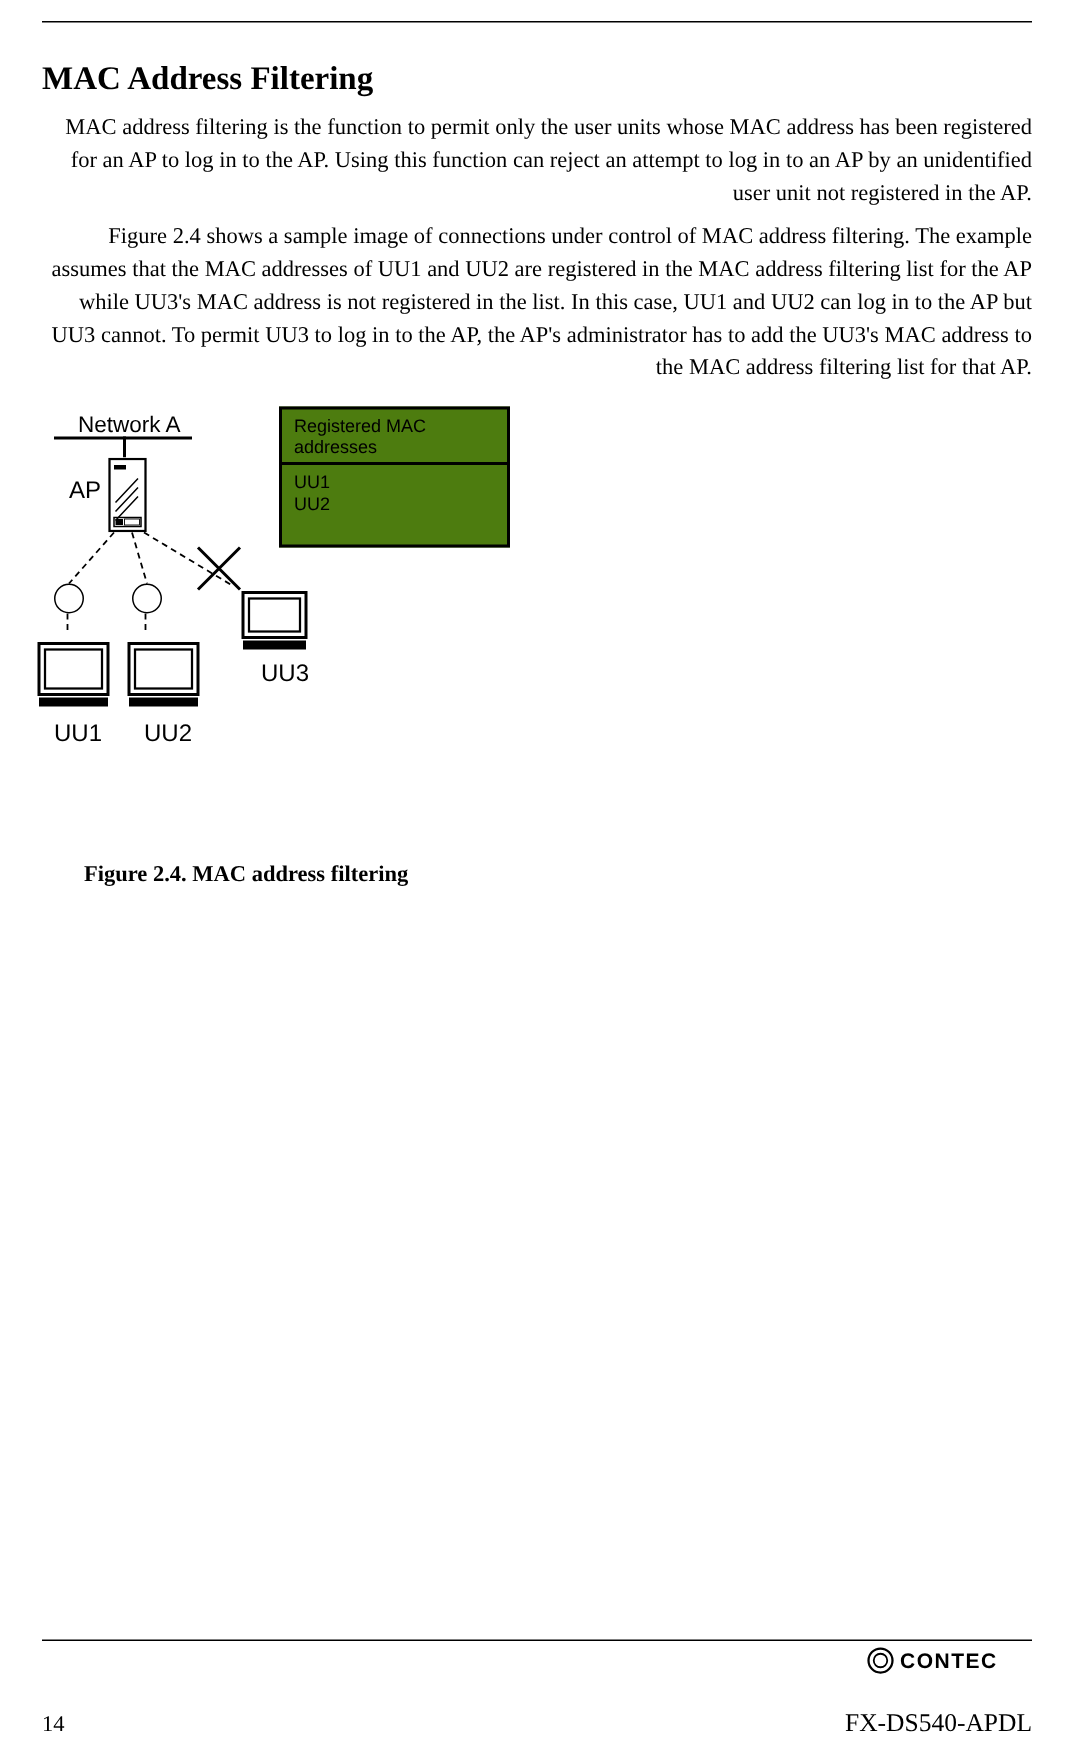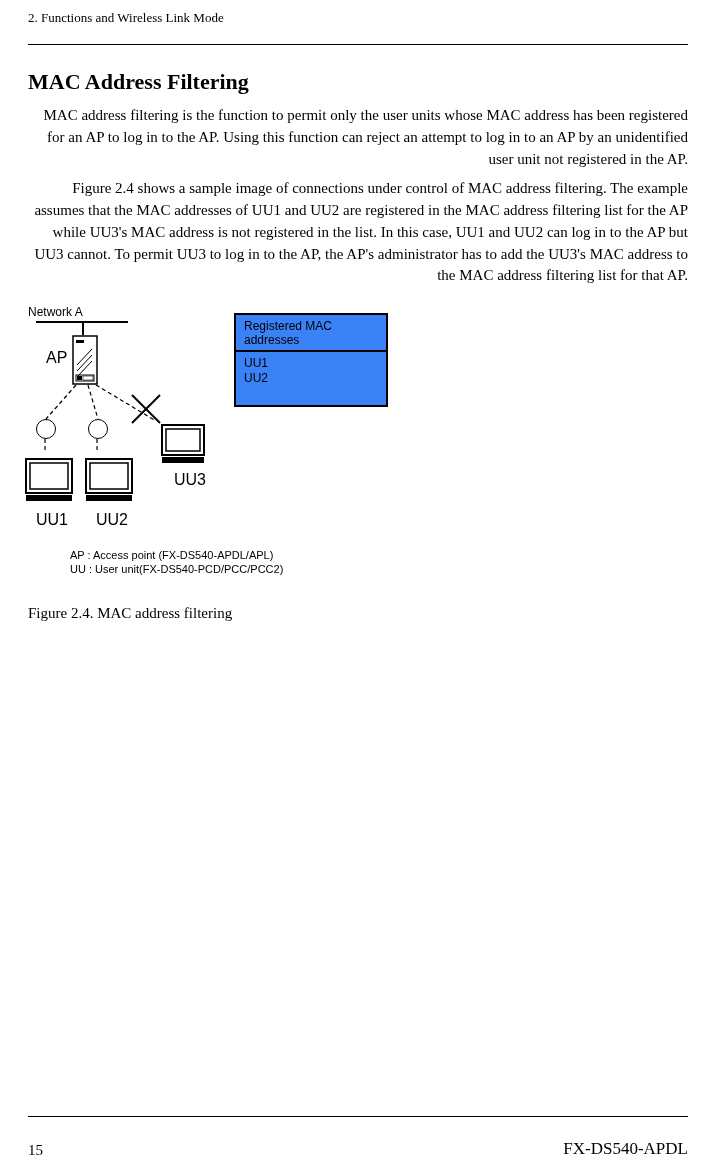--- a/index.html
+++ b/index.html
@@ -33,37 +33,38 @@
       margin: 0 0 10px 0;
     }
     p.body {
       font-size: 15px;
       line-height: 1.45;
       margin: 0 0 8px 0;
       text-align: right;
     }
     .figure-caption {
       font-size: 15px;
-      font-weight: normal;
+      font-weight: bold;
       margin-top: 14px;
+      margin-left: 28px;
     }
     
     .figure {
       position: relative;
       width: 360px;
       height: 290px;
       margin-top: 14px;
       font-family: Arial, Helvetica, sans-serif;
       font-size: 12px;
     }
     .network-label {
       position: absolute;
-      left: 0;
+      left: 24px;
       top: 4px;
-      font-size: 12px;
+      font-size: 15px;
     }
     .network-line {
       position: absolute;
       left: 8px;
       top: 20px;
       width: 92px;
       height: 0;
       border-top: 2px solid #000;
     }
     .network-drop {
@@ -85,25 +86,24 @@
       left: 44px;
       top: 34px;
       width: 26px;
       height: 50px;
       background: #fff;
     }
     .ap-device svg { display:block; }
     .table-box {
       position: absolute;
       left: 158px;
-      top: 12px;
+      top: 0;
       width: 150px;
       border: 2px solid #000;
-      background: #3b82f6;
-      margin-left: 48px;
+      background: #4d7c0f;
     }
     .table-box .th {
       border-bottom: 2px solid #000;
       padding: 4px 8px 2px 8px;
       font-size: 12px;
       line-height: 1.2;
     }
     .table-box .td {
       padding: 4px 8px 18px 8px;
       font-size: 12px;
@@ -154,21 +154,20 @@
       height: 38px;
     }
     .page-num { font-size: 15px; }
     .model { font-size: 17px; }
     .contec-logo { text-align: right; }
   </style>
 </head>
 <body>
 
 <div class="page">
-  <div class="chapter-header">2.  Functions and Wireless Link Mode</div>
   <hr class="top-rule">
 
   <h1 class="title">MAC Address Filtering</h1>
 
   <p class="body">MAC address filtering is the function to permit only the user units whose MAC address has been registered for an AP to log in to the AP.  Using this function can reject an attempt to log in to an AP by an unidentified user unit not registered in the AP.</p>
   <p class="body">Figure 2.4 shows a sample image of connections under control of MAC address filtering.  The example assumes that the MAC addresses of UU1 and UU2 are registered in the MAC address filtering list for the AP while UU3's MAC address is not registered in the list.  In this case, UU1 and UU2 can log in to the AP but UU3 cannot.  To permit UU3 to log in to the AP, the AP's administrator has to add the UU3's MAC address to the MAC address filtering list for that AP.</p>
 
   <div class="figure">
     <div class="network-label">Network A</div>
     <div class="network-line"></div>
@@ -229,26 +228,33 @@
 
     <div class="uu-monitor" style="left:56px; top:156px;">
       <svg width="50" height="48" viewBox="0 0 50 48">
         <rect x="2" y="2" width="46" height="34" fill="#fff" stroke="#000" stroke-width="2"></rect>
         <rect x="6" y="6" width="38" height="26" fill="#fff" stroke="#000" stroke-width="1.5"></rect>
         <rect x="2" y="38" width="46" height="6" fill="#000"></rect>
       </svg>
     </div>
     <div class="fig-label" style="left:68px; top:210px;">UU2</div>
 
-    <div class="legend"><span>AP : Access point (FX-DS540-APDL/APL)</span>
-<span>UU : User unit(FX-DS540-PCD/PCC/PCC2)</span></div>
   </div>
 
   <div class="figure-caption">Figure 2.4.  MAC address filtering</div>
 </div>
 
 <div class="footer">
   <hr class="footer-rule">
+  <div class="contec-logo">
+    <svg width="110" height="18" viewBox="0 0 110 18">
+      <g fill="#000">
+        <circle cx="9" cy="9" r="8" fill="none" stroke="#000" stroke-width="1.5"></circle>
+        <circle cx="9" cy="9" r="4.5" fill="none" stroke="#000" stroke-width="1.2"></circle>
+        <text x="22" y="14" font-family="Arial, Helvetica, sans-serif" font-size="14" font-weight="bold" letter-spacing="1">CONTEC</text>
+      </g>
+    </svg>
+  </div>
   <div class="footer-row">
-    <div class="page-num">15</div>
+    <div class="page-num">14</div>
     <div class="model">FX-DS540-APDL</div>
   </div>
 </div>
 
 </body></html>

